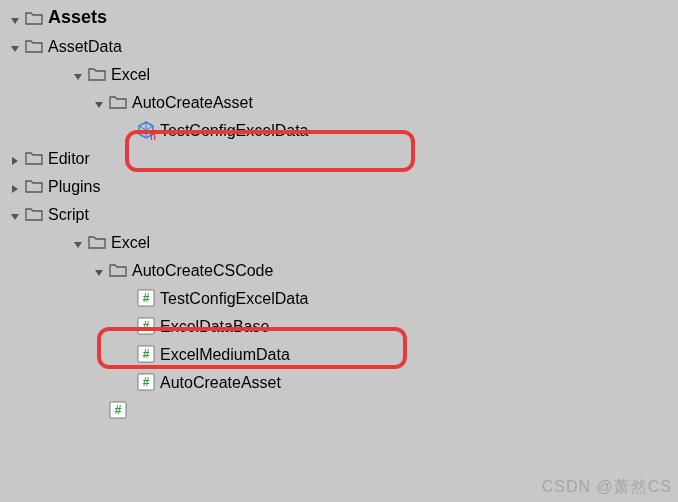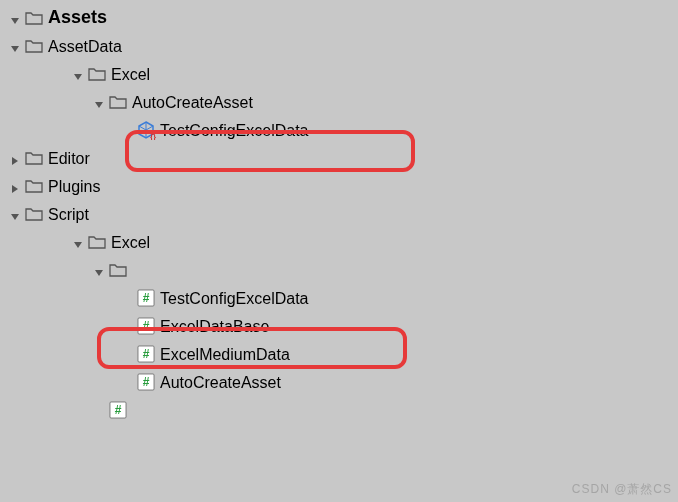--- a/index.html
+++ b/index.html
@@ -56,21 +56,21 @@
     .highlight-box {
       position: absolute;
       border: 4px solid #e63939;
       border-radius: 12px;
       pointer-events: none;
     }
     .watermark {
       position: absolute;
       right: 6px;
       bottom: 4px;
-      font-size: 12px;
+      font-size: 16px;
       color: rgba(100,100,100,0.35);
       letter-spacing: 1px;
     }
   </style>
 </head>
 <body>
 
 <div class="tree-row indent-0">
   <span class="arrow">
     <svg width="10" height="10" viewBox="0 0 10 10">
@@ -199,20 +199,21 @@
   <span class="arrow">
     <svg width="10" height="10" viewBox="0 0 10 10">
         <path d="M1 2 L9 2 L5 8 Z" fill="#555"></path>
       </svg>
   </span>
   <span class="icon">
     <svg width="18" height="16" viewBox="0 0 18 16">
         <path d="M1 3 L6 3 L8 5 L17 5 L17 14 L1 14 Z" fill="none" stroke="#555" stroke-width="1.3"></path>
       </svg>
   </span>
+  <span class="label">AutoCreateCSCode</span>
 </div>
 
 <div class="tree-row indent-4">
   <span class="no-arrow"></span>
   <span class="icon">
     <svg width="18" height="18" viewBox="0 0 18 18">
         <rect x="1" y="1" width="16" height="16" rx="1" fill="#fff" stroke="#555" stroke-width="0.7"></rect>
         <text x="9" y="13" font-size="12" text-anchor="middle" fill="#2a9d3f" font-weight="bold">#</text>
       </svg>
   </span>

